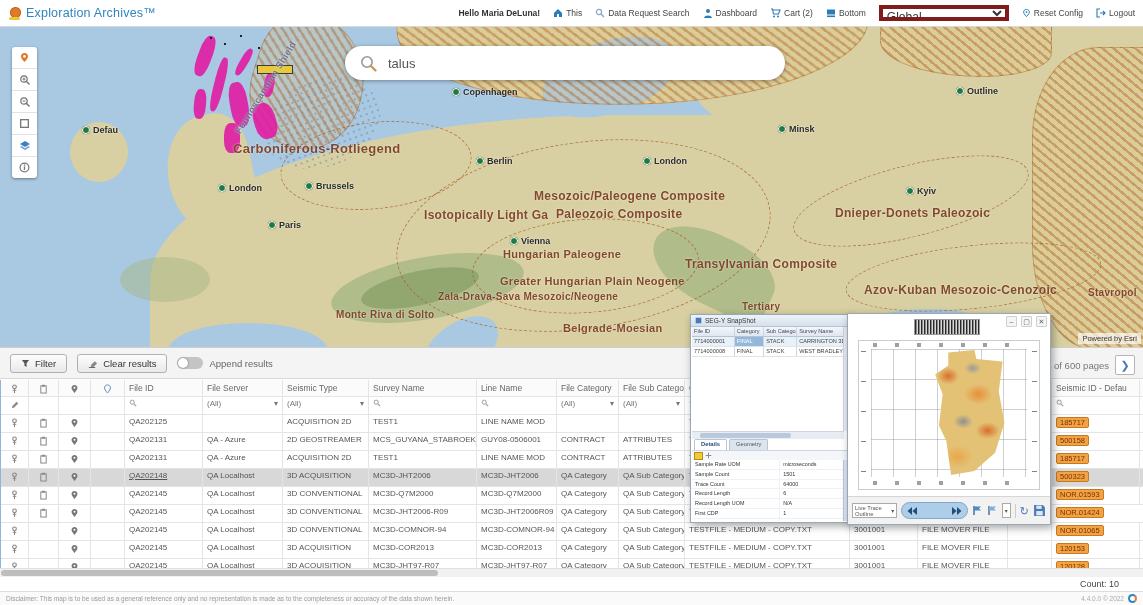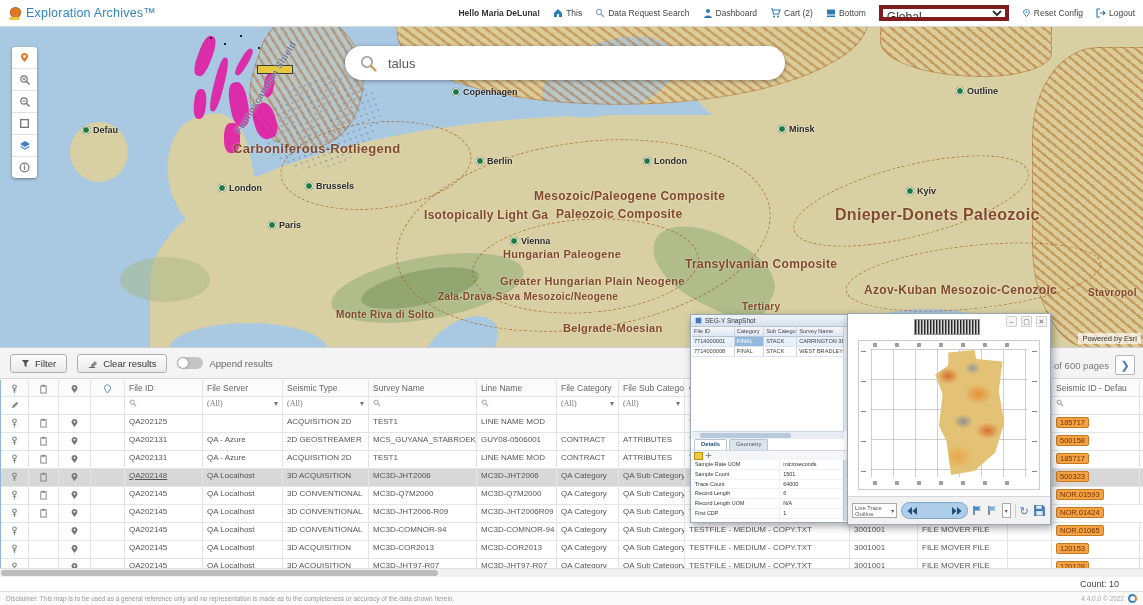--- a/index.html
+++ b/index.html
@@ -69,21 +69,21 @@
     font-size:11px;display:flex;align-items:center;justify-content:center;cursor:pointer;}
   .tbl{position:absolute;left:0;top:33px;width:1173px;border-left:1px solid #8fb6d9;}
   .trow{display:flex;height:17px;border-bottom:1px solid #e4e4e4;background:#fff;}
   .trow.hdr{height:16px;background:#fbfbfb;}
   .trow.flt{background:#fff;}
   .trow.sel{background:#d8d8d8;}
   .tcell{box-sizing:border-box;border-right:1px solid #e4e4e4;font-size:8px;color:#555;
     padding:2px 4px 0 4px;white-space:nowrap;overflow:hidden;}
   .trow.hdr .tcell{font-size:8.5px;color:#666;padding-top:3px;}
   .tcell.ic{display:flex;align-items:center;justify-content:center;padding:0;}
-  .fltin{display:flex;align-items:center;justify-content:space-between;font-size:8px;color:#777;font-family:Liberation Serif, serif;}
+  .fltin{display:flex;align-items:center;justify-content:space-between;font-size:8px;color:#777;}
   .badge{display:inline-block;background:#f2a444;border:1px solid #c87820;color:#7a2f00;
     font-size:7.5px;padding:0 3px;border-radius:2px;line-height:9px;}
   .hscroll{position:absolute;left:0;top:221px;width:1143px;height:8px;background:#f1f1f1;border-top:1px solid #e0e0e0;}
   .hthumb{position:absolute;left:1px;top:1px;width:437px;height:6px;background:#bdbdbd;border-radius:3px;cursor:pointer;}
   .countline{position:absolute;right:24px;top:232px;font-size:9px;color:#444;}
 
   
   .popup{position:absolute;background:#fff;border:1px solid #9aa7b5;box-shadow:2px 3px 8px rgba(0,0,0,.35);z-index:50;}
   .snap{left:690px;top:314px;width:159px;height:207px;}
   .snap-title{height:11px;background:linear-gradient(#eef3f9,#d6e0ec);border-bottom:1px solid #b8c4d4;
@@ -272,21 +272,21 @@
     <div class="ybar" style="left:257px;top:38px;width:34px;height:7px;"></div>
 
     <div id="region-layer">
         <div class="rlabel" style="left: 237px; top: 100px; font-size: 9.5px; transform: rotate(-58deg); color: rgba(90, 102, 138, 0.85);">Fennoscandian Shield</div>
         <div class="rlabel" style="left: 233px; top: 114px; font-size: 13px;">Carboniferous-Rotliegend</div>
         <div class="rlabel" style="left: 534px; top: 162px; font-size: 12px;">Mesozoic/Paleogene Composite</div>
         <div class="rlabel" style="left: 424px; top: 181px; font-size: 12px;">Isotopically Light Ga</div>
         <div class="rlabel" style="left: 556px; top: 180px; font-size: 12px;">Paleozoic Composite</div>
         <div class="rlabel" style="left: 503px; top: 221px; font-size: 11px;">Hungarian Paleogene</div>
         <div class="rlabel" style="left: 685px; top: 230px; font-size: 12px;">Transylvanian Composite</div>
-        <div class="rlabel" style="left: 815px; top: 179px; font-size: 16px; padding-left: 20px;">Dnieper-Donets Paleozoic</div>
+        <div class="rlabel" style="left: 815px; top: 179px; font-size: 12px; padding-left: 20px;">Dnieper-Donets Paleozoic</div>
         <div class="rlabel" style="left: 864px; top: 256px; font-size: 12px;">Azov-Kuban Mesozoic-Cenozoic</div>
         <div class="rlabel" style="left: 500px; top: 248px; font-size: 11px;">Greater Hungarian Plain Neogene</div>
         <div class="rlabel" style="left: 438px; top: 264px; font-size: 10px;">Zala-Drava-Sava Mesozoic/Neogene</div>
         <div class="rlabel" style="left: 336px; top: 282px; font-size: 10px;">Monte Riva di Solto</div>
         <div class="rlabel" style="left: 563px; top: 295px; font-size: 11px;">Belgrade-Moesian</div>
         <div class="rlabel" style="left: 742px; top: 274px; font-size: 10px;">Tertiary</div>
         <div class="rlabel" style="left: 1088px; top: 260px; font-size: 10px;">Stavropol</div>
       </div>
     <div id="city-layer">
         <div class="city" style="left: 82px; top: 98px;">

